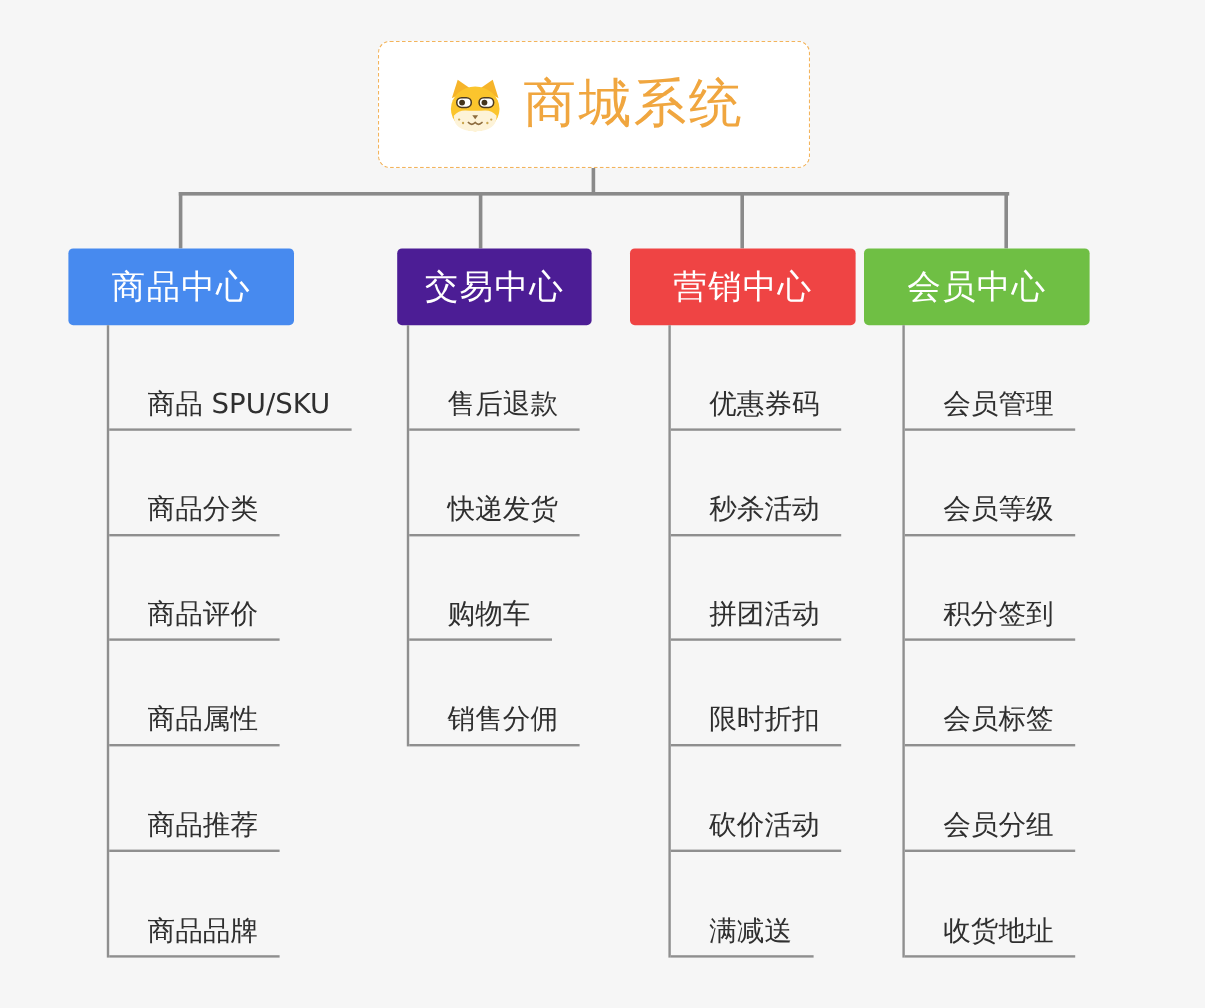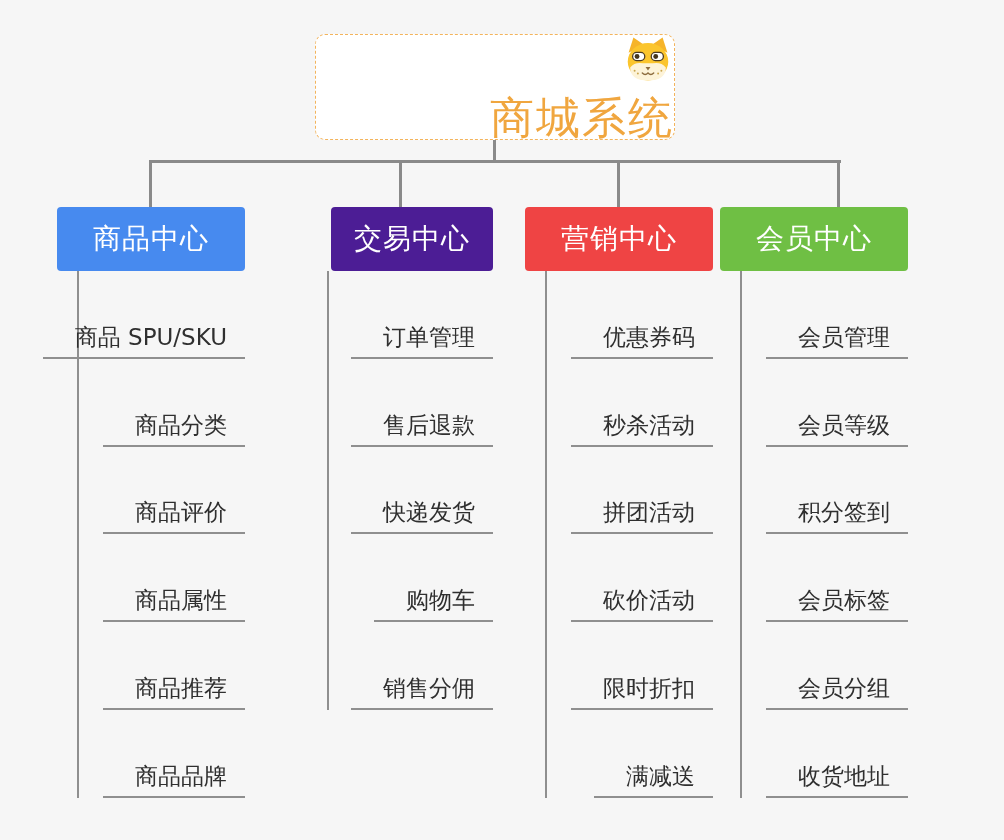--- a/index.html
+++ b/index.html
@@ -13,21 +13,21 @@
     background:#f6f6f6;
     overflow:hidden;
   }
   
   .root-node{
     position:absolute;left:315px;top:34px;width:360px;height:106px;
     background:#ffffff;
     border:1px dashed #f3b45c;
     border-radius:10px;
     box-sizing:border-box;
-    display:flex;align-items:flex-end;justify-content:center;gap:14px;flex-direction:column;
+    display:flex;align-items:center;justify-content:center;gap:14px;
   }
   .root-title{
     color:#f0a63f;
     font-size:44px;
     letter-spacing:2px;
     line-height:1;
     white-space:nowrap;
   }
   
   .conn{position:absolute;background:#8a8a8a;}
@@ -48,22 +48,22 @@
     font-size:28px;
     letter-spacing:1px;
     white-space:nowrap;
   }
   .b1{left:57px;width:188px;}
   .b2{left:307px;width:186px;}
   .b3{left:525px;width:188px;}
   .b4{left:720px;width:188px;}
   
   .children{
-    margin-left:20px;
-    display:flex;flex-direction:column;align-items:flex-end;
+    margin-left:32px;
+    display:flex;flex-direction:column;align-items:flex-start;
     border-left:2px solid #8f8f8f;
   }
   .child-item{
     box-sizing:border-box;
     height:87.8px;
     display:flex;align-items:flex-end;
     padding:0 18px 8px 32px;
     border-bottom:2px solid #8f8f8f;
     font-size:23px;
     color:#2f2f2f;
@@ -113,36 +113,35 @@
       <div class="child-item">商品评价</div>
       <div class="child-item">商品属性</div>
       <div class="child-item">商品推荐</div>
       <div class="child-item">商品品牌</div>
     </div>
   </div>
 
   <div class="branch b2">
     <div class="branch-box" style="background-color: #4c1d95; margin-left: 24px;">交易中心</div>
     <div class="children">
-      <div class="child-item">订单管理</div>
       <div class="child-item">售后退款</div>
       <div class="child-item">快递发货</div>
       <div class="child-item">购物车</div>
       <div class="child-item">销售分佣</div>
     </div>
   </div>
 
   <div class="branch b3">
     <div class="branch-box" style="background-color: #ef4444;">营销中心</div>
     <div class="children">
       <div class="child-item">优惠券码</div>
       <div class="child-item">秒杀活动</div>
       <div class="child-item">拼团活动</div>
+      <div class="child-item">限时折扣</div>
       <div class="child-item">砍价活动</div>
-      <div class="child-item">限时折扣</div>
       <div class="child-item">满减送</div>
     </div>
   </div>
 
   <div class="branch b4">
     <div class="branch-box" style="background-color: rgb(111, 191, 68);">会员中心</div>
     <div class="children">
       <div class="child-item">会员管理</div>
       <div class="child-item">会员等级</div>
       <div class="child-item">积分签到</div>

